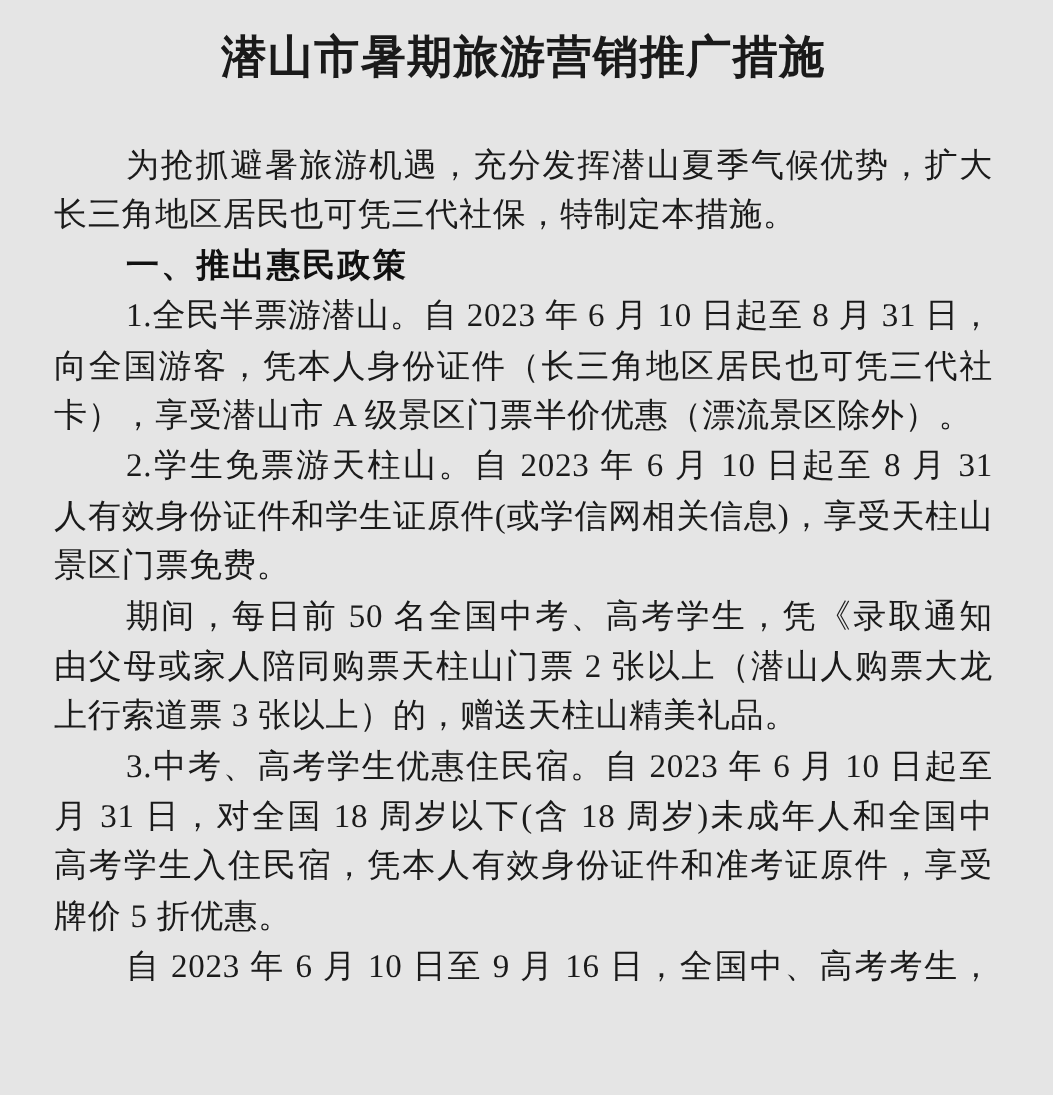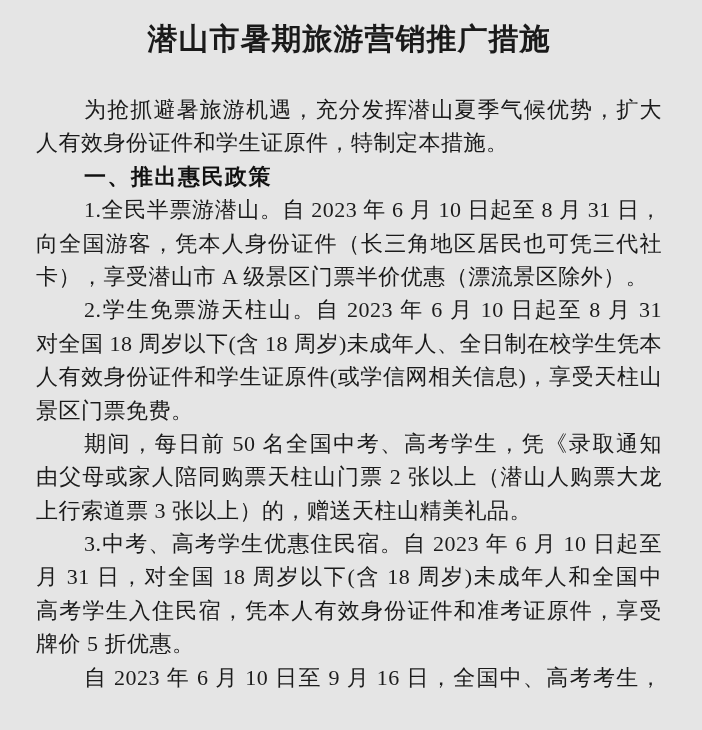--- a/index.html
+++ b/index.html
@@ -59,33 +59,32 @@
   }
 </style>
 </head>
 <body>
 
 <div class="page">
   <h1 class="doc-title">潜山市暑期旅游营销推广措施</h1>
   <div class="doc-body">
       <div class="block body">
         <div class="line indent full">为抢抓避暑旅游机遇，充分发挥潜山夏季气候优势，扩大夏</div>
-        <div class="line">人有效身份证件和学生证原件，特制定本措施。</div>
+        <div class="line">长三角地区居民也可凭三代社保，特制定本措施。</div>
       </div>
       <div class="block heading">
         <div class="line indent">一、推出惠民政策</div>
       </div>
       <div class="block body">
         <div class="line indent full">1.全民半票游潜山。自 2023 年 6 月 10 日起至 8 月 31 日，面</div>
         <div class="line full">向全国游客，凭本人身份证件（长三角地区居民也可凭三代社保</div>
         <div class="line">卡），享受潜山市 A 级景区门票半价优惠（漂流景区除外）。</div>
       </div>
       <div class="block body">
         <div class="line indent full">2.学生免票游天柱山。自 2023 年 6 月 10 日起至 8 月 31 日，</div>
-        <div class="line full">对全国 18 周岁以下(含 18 周岁)未成年人、全日制在校学生凭本</div>
         <div class="line full">人有效身份证件和学生证原件(或学信网相关信息)，享受天柱山</div>
         <div class="line">景区门票免费。</div>
       </div>
       <div class="block body">
         <div class="line indent full">期间，每日前 50 名全国中考、高考学生，凭《录取通知书》，</div>
         <div class="line full">由父母或家人陪同购票天柱山门票 2 张以上（潜山人购票大龙窝</div>
         <div class="line">上行索道票 3 张以上）的，赠送天柱山精美礼品。</div>
       </div>
       <div class="block body">
         <div class="line indent full">3.中考、高考学生优惠住民宿。自 2023 年 6 月 10 日起至 8</div>

